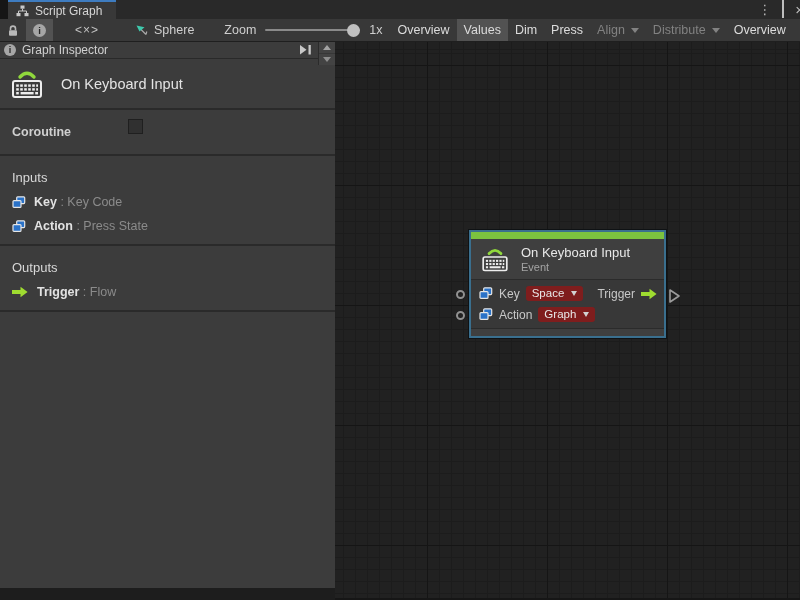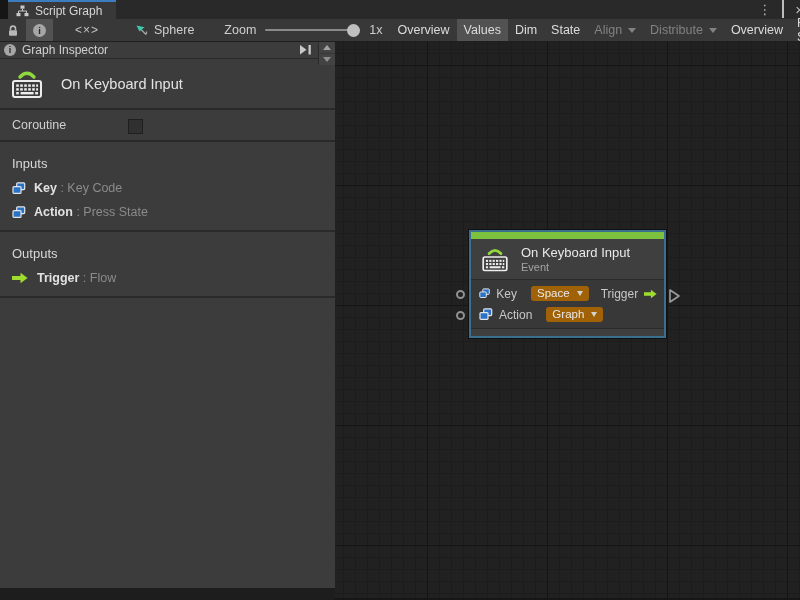--- a/index.html
+++ b/index.html
@@ -48,21 +48,21 @@
   .pager { position:absolute; right:0; top:0; width:17px; height:23px; background:#373737;
     border-left:1px solid #2b2b2b; display:flex; flex-direction:column; }
   .pager .pbtn { flex:1; background:#434343; display:flex; align-items:center; justify-content:center; }
   .pager .pbtn + .pbtn { margin-top:1px; }
   .tri-up { width:0; height:0; border-left:4px solid transparent; border-right:4px solid transparent; border-bottom:5px solid #a2a2a2; }
   .tri-down { width:0; height:0; border-left:4px solid transparent; border-right:4px solid transparent; border-top:5px solid #8e8e8e; }
 
   .insp-title { height:51px; border-bottom:2px solid #2a2a2a; display:flex; align-items:center; padding-left:10px; gap:17px; }
   .insp-title .ttl { font-size:14.5px; color:#e4e4e4; }
 
-  .insp-coroutine { position:relative; height:32px; border-bottom:2px solid #2a2a2a; display:flex; align-items:center; }
+  .insp-coroutine { position:relative; height:46px; border-bottom:2px solid #2a2a2a; display:flex; align-items:center;font-weight:bold; }
   .insp-coroutine .lbl { padding-left:12px; font-size:12.5px; }
   .checkbox { position:absolute; left:128px; top:9px; width:15px; height:15px; background:#303030; border:1px solid #1f1f1f; }
 
   .insp-section { padding:14px 0 11px 12px; border-bottom:2px solid #2a2a2a; }
   .sec-heading { font-size:13px; color:#d8d8d8; }
   .port-row { display:flex; align-items:center; gap:8px; margin-top:10px; font-size:12.5px; }
   .port-row .pname { font-weight:bold; color:#e2e2e2; }
   .port-row .ptype { color:#8b8b8b; }
 
   
@@ -77,22 +77,22 @@
   
   .node { position:absolute; left:134px; top:188px; width:197px; border:2px solid #3a6f8e;
     box-shadow:0 0 0 1px #0f1214; background:#383838; }
   .node-greenbar { height:7px; background:#7cc23f; }
   .node-header { height:41px; background:#3f3f3f; border-bottom:1px solid #2b2b2b;
     display:flex; align-items:center; gap:11px; padding-left:9px; }
   .node-title { font-size:13px; color:#e8e8e8; line-height:1.25; }
   .node-subtitle { font-size:11px; color:#a4a4a4; }
   .node-body { padding:3px 6px 3px 8px; }
   .node-row { display:flex; align-items:center; gap:6px; height:21px; font-size:12px; color:#c8c8c8; }
-  .dropdown { display:flex; align-items:center; background:#a16207; border-radius:3px;
-    padding:1px 6px 2px 6px; font-size:11.5px; color:#e8e8e8; margin-left:8px; }
+  .dropdown { display:flex; align-items:center; background:#7f1d1d; border-radius:3px;
+    padding:1px 6px 2px 6px; font-size:11.5px; color:#e8e8e8; margin-left:0; }
   .dropdown .caret { border-top-color:#d2d2d2; margin-left:7px; border-left-width:3.5px; border-right-width:3.5px; }
   .row-spacer { flex:1; }
   .node-footer { height:8px; background:#3f3f3f; border-top:1px solid #2b2b2b; }
   .port-circle { position:absolute; width:9px; height:9px; border:2px solid #919191; border-radius:50%; left:-15px; }
   .port-circle.r1 { top:58px; }
   .port-circle.r2 { top:79px; }
   .port-triangle { position:absolute; right:-17px; top:56px; }
 </style>
 </head>
 <body>
@@ -185,21 +185,21 @@
     <div class="vsep"></div>
     <div class="tbtn active">
         <span>Values</span>
       </div>
     <div class="vsep"></div>
     <div class="tbtn">
         <span>Dim</span>
       </div>
     <div class="vsep"></div>
     <div class="tbtn">
-        <span>State</span>
+        <span>Press</span>
       </div>
     <div class="vsep"></div>
     <div class="tbtn disabled">
       <span>Align</span>
         <span class="caret"></span>
     </div>
     <div class="vsep"></div>
     <div class="tbtn disabled">
       <span>Distribute</span>
         <span class="caret"></span>

